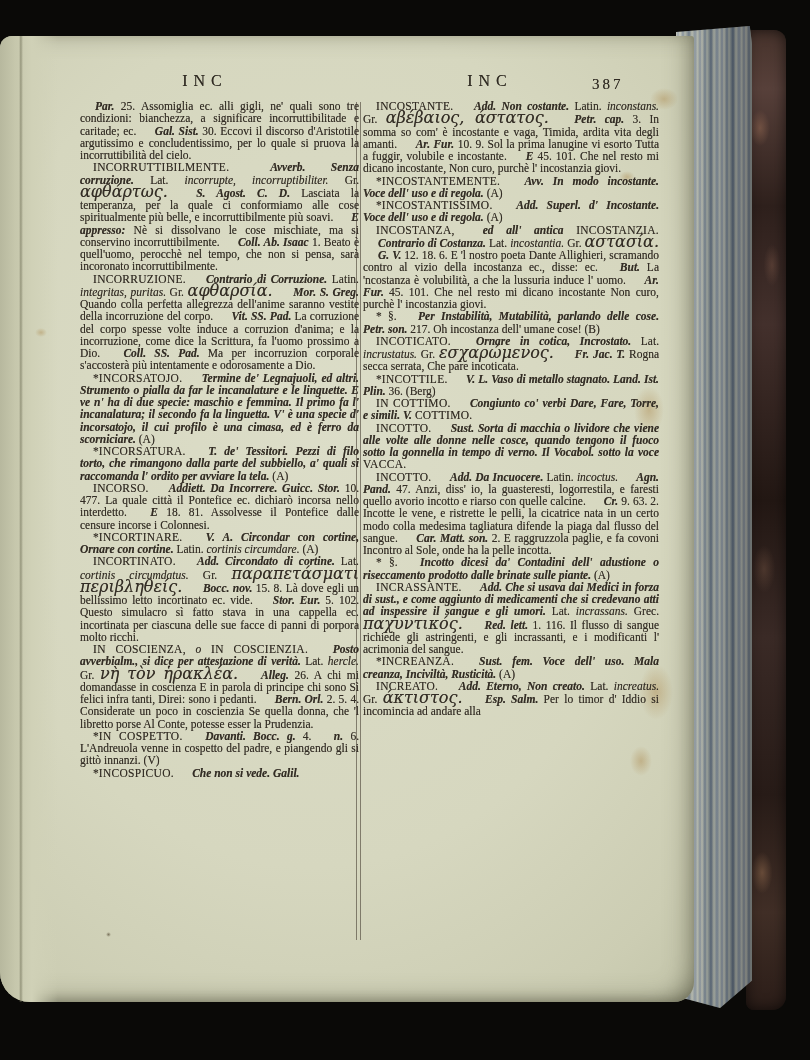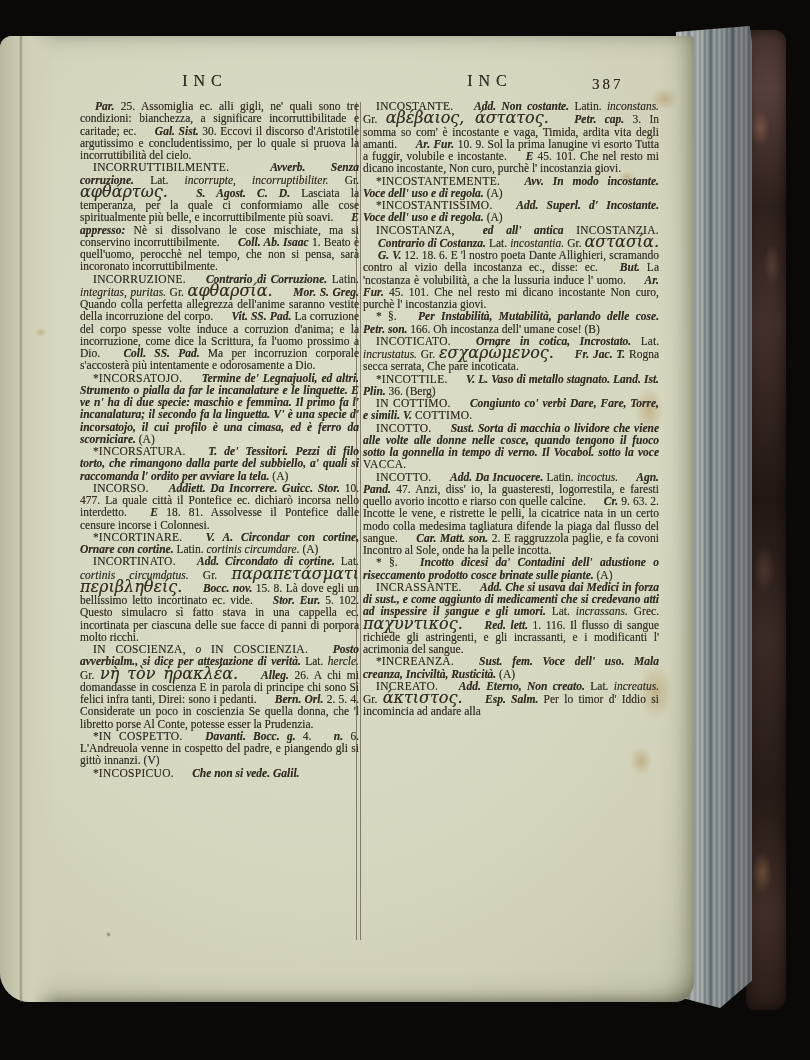--- a/index.html
+++ b/index.html
@@ -121,25 +121,25 @@
         <div class="para indent"><span class="s-c">INCORTINATO. </span><span class="s-b">Add. Circondato di cortine.</span><span class="s-r"> Lat. </span><span class="s-i">cortinis circumdatus.</span><span class="s-r"> Gr. </span><span class="s-g">παραπετάσματι περιβληθείς. </span><span class="s-b">Bocc. nov.</span><span class="s-r"> 15. 8. Là dove egli un bellissimo letto incortinato ec. vide. </span><span class="s-b">Stor. Eur.</span><span class="s-r"> 5. 102. Questo simulacro sì fatto stava in una cappella ec. incortinata per ciascuna delle sue facce di panni di porpora molto ricchi.</span></div>
         <div class="para indent"><span class="s-c">IN COSCIENZA, </span><span class="s-i">o</span><span class="s-c"> IN COSCIENZIA. </span><span class="s-b">Posto avverbialm., si dice per attestazione di verità.</span><span class="s-r"> Lat. </span><span class="s-i">hercle.</span><span class="s-r"> Gr. </span><span class="s-g">νὴ τὸν ἡρακλέα. </span><span class="s-b">Alleg.</span><span class="s-r"> 26. A chi mi domandasse in coscienza E in parola di principe chi sono Sì felici infra tanti, Direi: sono i pedanti. </span><span class="s-b">Bern. Orl.</span><span class="s-r"> 2. 5. 4. Considerate un poco in coscienzia Se quella donna, che 'l libretto porse Al Conte, potesse esser la Prudenzia.</span></div>
         <div class="para indent"><span class="s-r">*</span><span class="s-c">IN COSPETTO. </span><span class="s-b">Davanti. Bocc. g.</span><span class="s-r"> 4. </span><span class="s-b">n.</span><span class="s-r"> 6. L'Andreuola venne in cospetto del padre, e piangendo gli si gittò innanzi. (V)</span></div>
         <div class="para indent"><span class="s-r">*</span><span class="s-c">INCOSPICUO. </span><span class="s-b">Che non si vede. Galil.</span></div>
       </div>
     <div class="col col-right">
         <div class="para indent"><span class="s-c">INCOSTANTE. </span><span class="s-b">Add. Non costante.</span><span class="s-r"> Latin. </span><span class="s-i">inconstans.</span><span class="s-r"> Gr. </span><span class="s-g">αβέβαιος, άστατος. </span><span class="s-b">Petr. cap.</span><span class="s-r"> 3. In somma so com' è incostante e vaga, Timida, ardita vita degli amanti. </span><span class="s-b">Ar. Fur.</span><span class="s-r"> 10. 9. Sol la prima lanugine vi esorto Tutta a fuggir, volubile e incostante. </span><span class="s-b">E</span><span class="s-r"> 45. 101. Che nel resto mi dicano incostante, Non curo, purchè l' incostanzia giovi.</span></div>
         <div class="para indent"><span class="s-r">*</span><span class="s-c">INCOSTANTEMENTE. </span><span class="s-b">Avv. In modo incostante. Voce dell' uso e di regola.</span><span class="s-r"> (A)</span></div>
         <div class="para indent"><span class="s-r">*</span><span class="s-c">INCOSTANTISSIMO. </span><span class="s-b">Add. Superl. d' Incostante. Voce dell' uso e di regola.</span><span class="s-r"> (A)</span></div>
         <div class="para indent"><span class="s-c">INCOSTANZA, </span><span class="s-b">ed all' antica </span><span class="s-c">INCOSTANZIA. </span><span class="s-b">Contrario di Costanza.</span><span class="s-r"> Lat. </span><span class="s-i">incostantia.</span><span class="s-r"> Gr. </span><span class="s-g">αστασία. </span><span class="s-b">G. V.</span><span class="s-r"> 12. 18. 6. E 'l nostro poeta Dante Allighieri, scramando contro al vizio della incostanza ec., disse: ec. </span><span class="s-b">But.</span><span class="s-r"> La 'ncostanza è volubilità, a che la lussuria induce l' uomo. </span><span class="s-b">Ar. Fur.</span><span class="s-r"> 45. 101. Che nel resto mi dicano incostante Non curo, purchè l' incostanzia giovi.</span></div>
-        <div class="para indent"><span class="s-r">* §. </span><span class="s-b">Per Instabilità, Mutabilità, parlando delle cose. Petr. son.</span><span class="s-r"> 166. Oh incostanza dell' umane cose! (B)</span></div>
+        <div class="para indent"><span class="s-r">* §. </span><span class="s-b">Per Instabilità, Mutabilità, parlando delle cose. Petr. son.</span><span class="s-r"> 217. Oh incostanza dell' umane cose! (B)</span></div>
         <div class="para indent"><span class="s-c">INCOTICATO. </span><span class="s-b">Ornare in cotica, Incrostato.</span><span class="s-r"> Lat. </span><span class="s-i">incrustatus.</span><span class="s-r"> Gr. </span><span class="s-g">εσχαρώμενος. </span><span class="s-b">Fr. Jac. T.</span><span class="s-r"> Rogna secca serrata, Che pare incoticata.</span></div>
         <div class="para indent"><span class="s-r">*</span><span class="s-c">INCOTTILE. </span><span class="s-b">V. L. Vaso di metallo stagnato. Land. Ist. Plin.</span><span class="s-r"> 36. (Berg)</span></div>
         <div class="para indent"><span class="s-c">IN COTTIMO. </span><span class="s-b">Congiunto co' verbi Dare, Fare, Torre, e simili. V. </span><span class="s-c">COTTIMO.</span></div>
         <div class="para indent"><span class="s-c">INCOTTO. </span><span class="s-b">Sust. Sorta di macchia o lividore che viene alle volte alle donne nelle cosce, quando tengono il fuoco sotto la gonnella in tempo di verno. Il Vocabol. sotto la voce </span><span class="s-c">VACCA.</span></div>
         <div class="para indent"><span class="s-c">INCOTTO. </span><span class="s-b">Add. Da Incuocere.</span><span class="s-r"> Latin. </span><span class="s-i">incoctus.</span><span class="s-r"> </span><span class="s-b">Agn. Pand.</span><span class="s-r"> 47. Anzi, diss' io, la guasteresti, logorrestila, e faresti quello avorio incotto e riarso con quelle calcine. </span><span class="s-b">Cr.</span><span class="s-r"> 9. 63. 2. Incotte le vene, e ristrette le pelli, la cicatrice nata in un certo modo colla medesima tagliatura difende la piaga dal flusso del sangue. </span><span class="s-b">Car. Matt. son.</span><span class="s-r"> 2. E raggruzzola paglie, e fa covoni Incontro al Sole, onde ha la pelle incotta.</span></div>
-        <div class="para indent"><span class="s-r">* §. </span><span class="s-b">Incotto dicesi da' Contadini dell' adustione o riseccamento prodotto cosce brinate sulle piante.</span><span class="s-r"> (A)</span></div>
+        <div class="para indent"><span class="s-r">* §. </span><span class="s-b">Incotto dicesi da' Contadini dell' adustione o riseccamento prodotto dalle brinate sulle piante.</span><span class="s-r"> (A)</span></div>
         <div class="para indent"><span class="s-c">INCRASSANTE. </span><span class="s-b">Add. Che si usava dai Medici in forza di sust., e come aggiunto di medicamenti che si credevano atti ad inspessire il sangue e gli umori.</span><span class="s-r"> Lat. </span><span class="s-i">incrassans.</span><span class="s-r"> Grec. </span><span class="s-g">παχυντικός. </span><span class="s-b">Red. lett.</span><span class="s-r"> 1. 116. Il flusso di sangue richiede gli astringenti, e gli incrassanti, e i modificanti l' acrimonia del sangue.</span></div>
         <div class="para indent"><span class="s-r">*</span><span class="s-c">INCREANZA. </span><span class="s-b">Sust. fem. Voce dell' uso. Mala creanza, Inciviltà, Rusticità.</span><span class="s-r"> (A)</span></div>
         <div class="para indent"><span class="s-c">INCREATO. </span><span class="s-b">Add. Eterno, Non creato.</span><span class="s-r"> Lat. </span><span class="s-i">increatus.</span><span class="s-r"> Gr. </span><span class="s-g">άκτιστος. </span><span class="s-b">Esp. Salm.</span><span class="s-r"> Per lo timor d' Iddio si incomincia ad andare alla</span></div>
       </div>
   </div>
 </div>
 
 </body></html>

